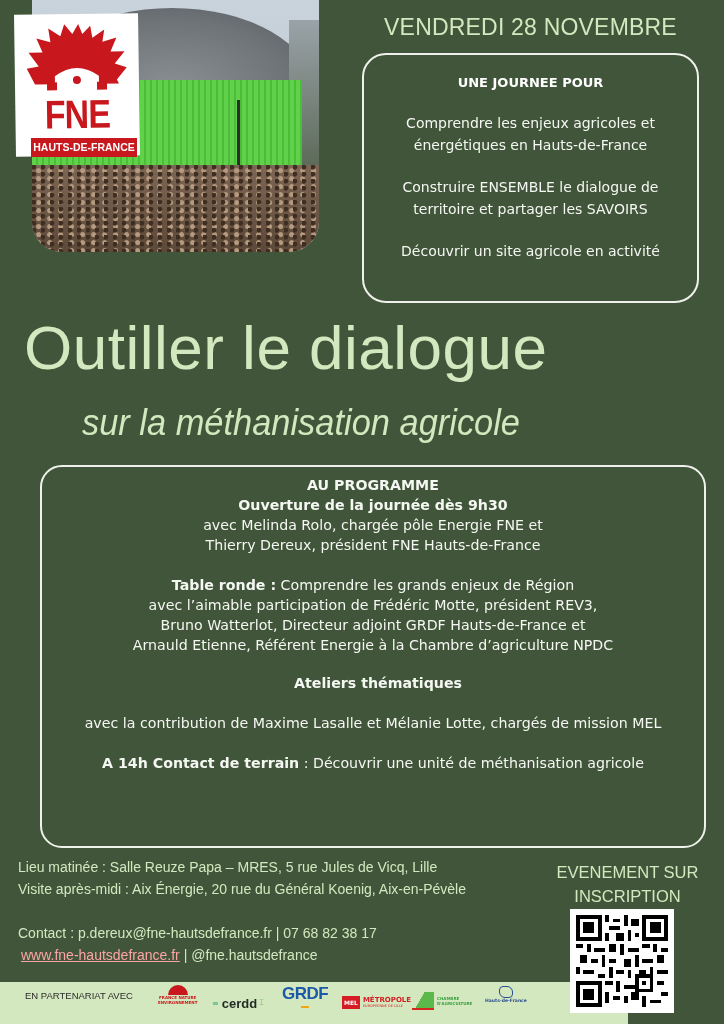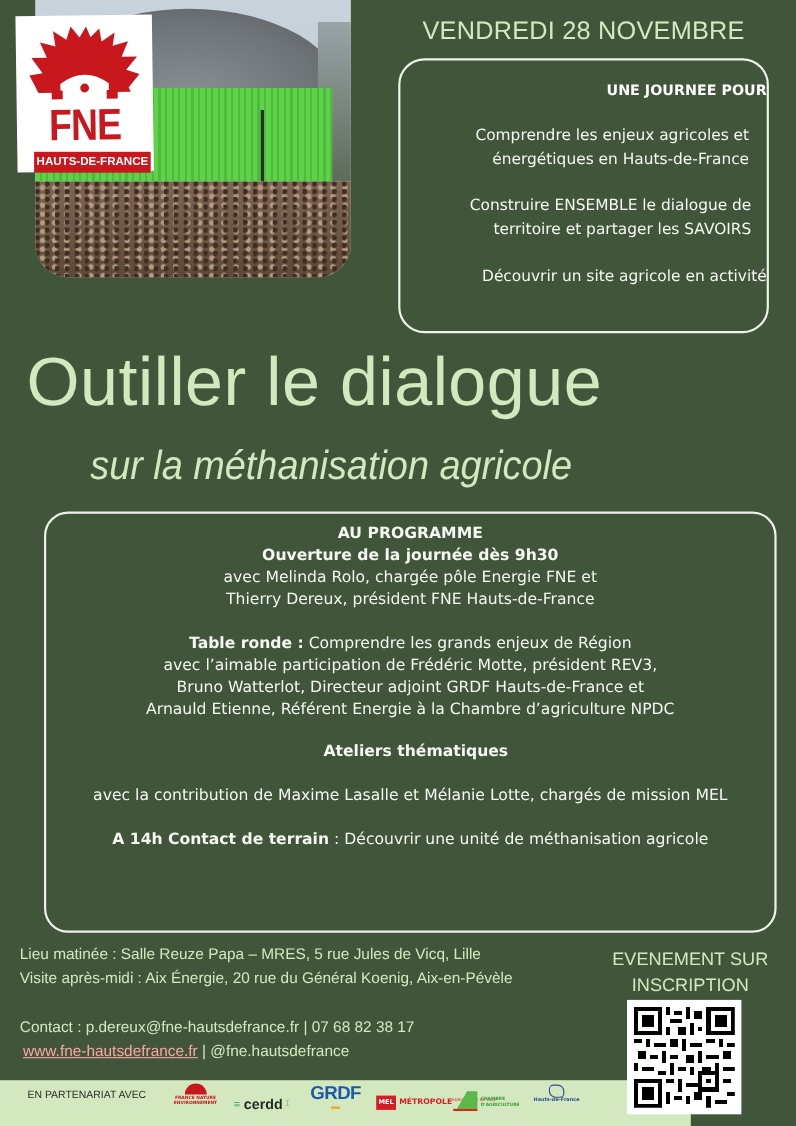--- a/index.html
+++ b/index.html
@@ -47,21 +47,21 @@
     position: absolute; left: 0; right: 0; top: 78px; text-align: center;
     color: #c8181e; font-family: "Liberation Sans", sans-serif; font-weight: bold;
     font-size: 40px; letter-spacing: -1px; transform: scaleX(0.85);
   }
   .date {
     position: absolute; left: 362px; top: 14px; width: 337px; text-align: center;
     color: #d4e8bf; font-family: "Liberation Sans", sans-serif; font-size: 23px; letter-spacing: 0.2px;
   }
   .goals {
     position: absolute; left: 362px; top: 53px; width: 337px; height: 250px;
-    border: 2px solid #eef2ea; border-radius: 24px; text-align: right;
+    border: 2px solid #eef2ea; border-radius: 24px; text-align: center;
     padding-top: 20px;
   }
   .goals .ttl { font-weight: bold; font-size: 13px; margin-bottom: 22px; }
   .goals p { font-size: 14px; line-height: 22px; margin-bottom: 20px; color: #f5f7f2; }
   .headline {
     position: absolute; left: 24px; top: 312px; width: 710px;
     color: #d4e8bf; font-family: Liberation Sans, sans-serif; font-size: 62px; letter-spacing: 0.5px;
   }
   .subline {
     position: absolute; left: 82px; top: 402px; width: 630px;
@@ -179,21 +179,21 @@
     <span style="color:#2fa66a;font-size:8px;margin-right:3px;">≡</span>
     <span style="color:#1f2a24;font-weight:bold;font-size:13px;font-family:'Liberation Sans',sans-serif;">cerdd</span>
     <span style="color:#2fa66a;font-size:8px;margin-left:2px;">⌶</span>
   </div>
   <div class="partner" style="left:282px;top:2px;flex-direction:column;align-items:center;">
     <span style="color:#1c5aa8;font-weight:bold;font-size:17px;font-family:'Liberation Sans',sans-serif;letter-spacing:-0.5px;">GRDF</span>
     <span style="display:block;width:8px;height:2px;background:#f4a418;margin-top:2px;"></span>
   </div>
   <div class="partner" style="left:342px;top:5px;">
     <span style="background:#d41d24;color:#fff;font-size:6px;font-weight:bold;padding:3px 2px;">MEL</span>
-    <span style="display:flex;margin-left:3px;">
+    <span style="display:flex;flex-direction:column;margin-left:3px;">
       <span style="color:#d41d24;font-size:7px;font-weight:bold;">MÉTROPOLE</span>
       <span style="color:#d41d24;font-size:3.5px;">EUROPÉENNE DE LILLE</span>
     </span>
   </div>
   <div class="partner" style="left:412px;top:4px;">
     <span style="display:inline-block;width:22px;height:18px;background:linear-gradient(120deg,transparent 40%,#5bb84a 41%);border-bottom:2px solid #d4281e;"></span>
     <span style="display:flex;flex-direction:column;margin-left:3px;color:#3aa040;font-size:4px;font-weight:bold;line-height:5px;">
       <span>CHAMBRE</span>
       <span>D'AGRICULTURE</span>
     </span>

